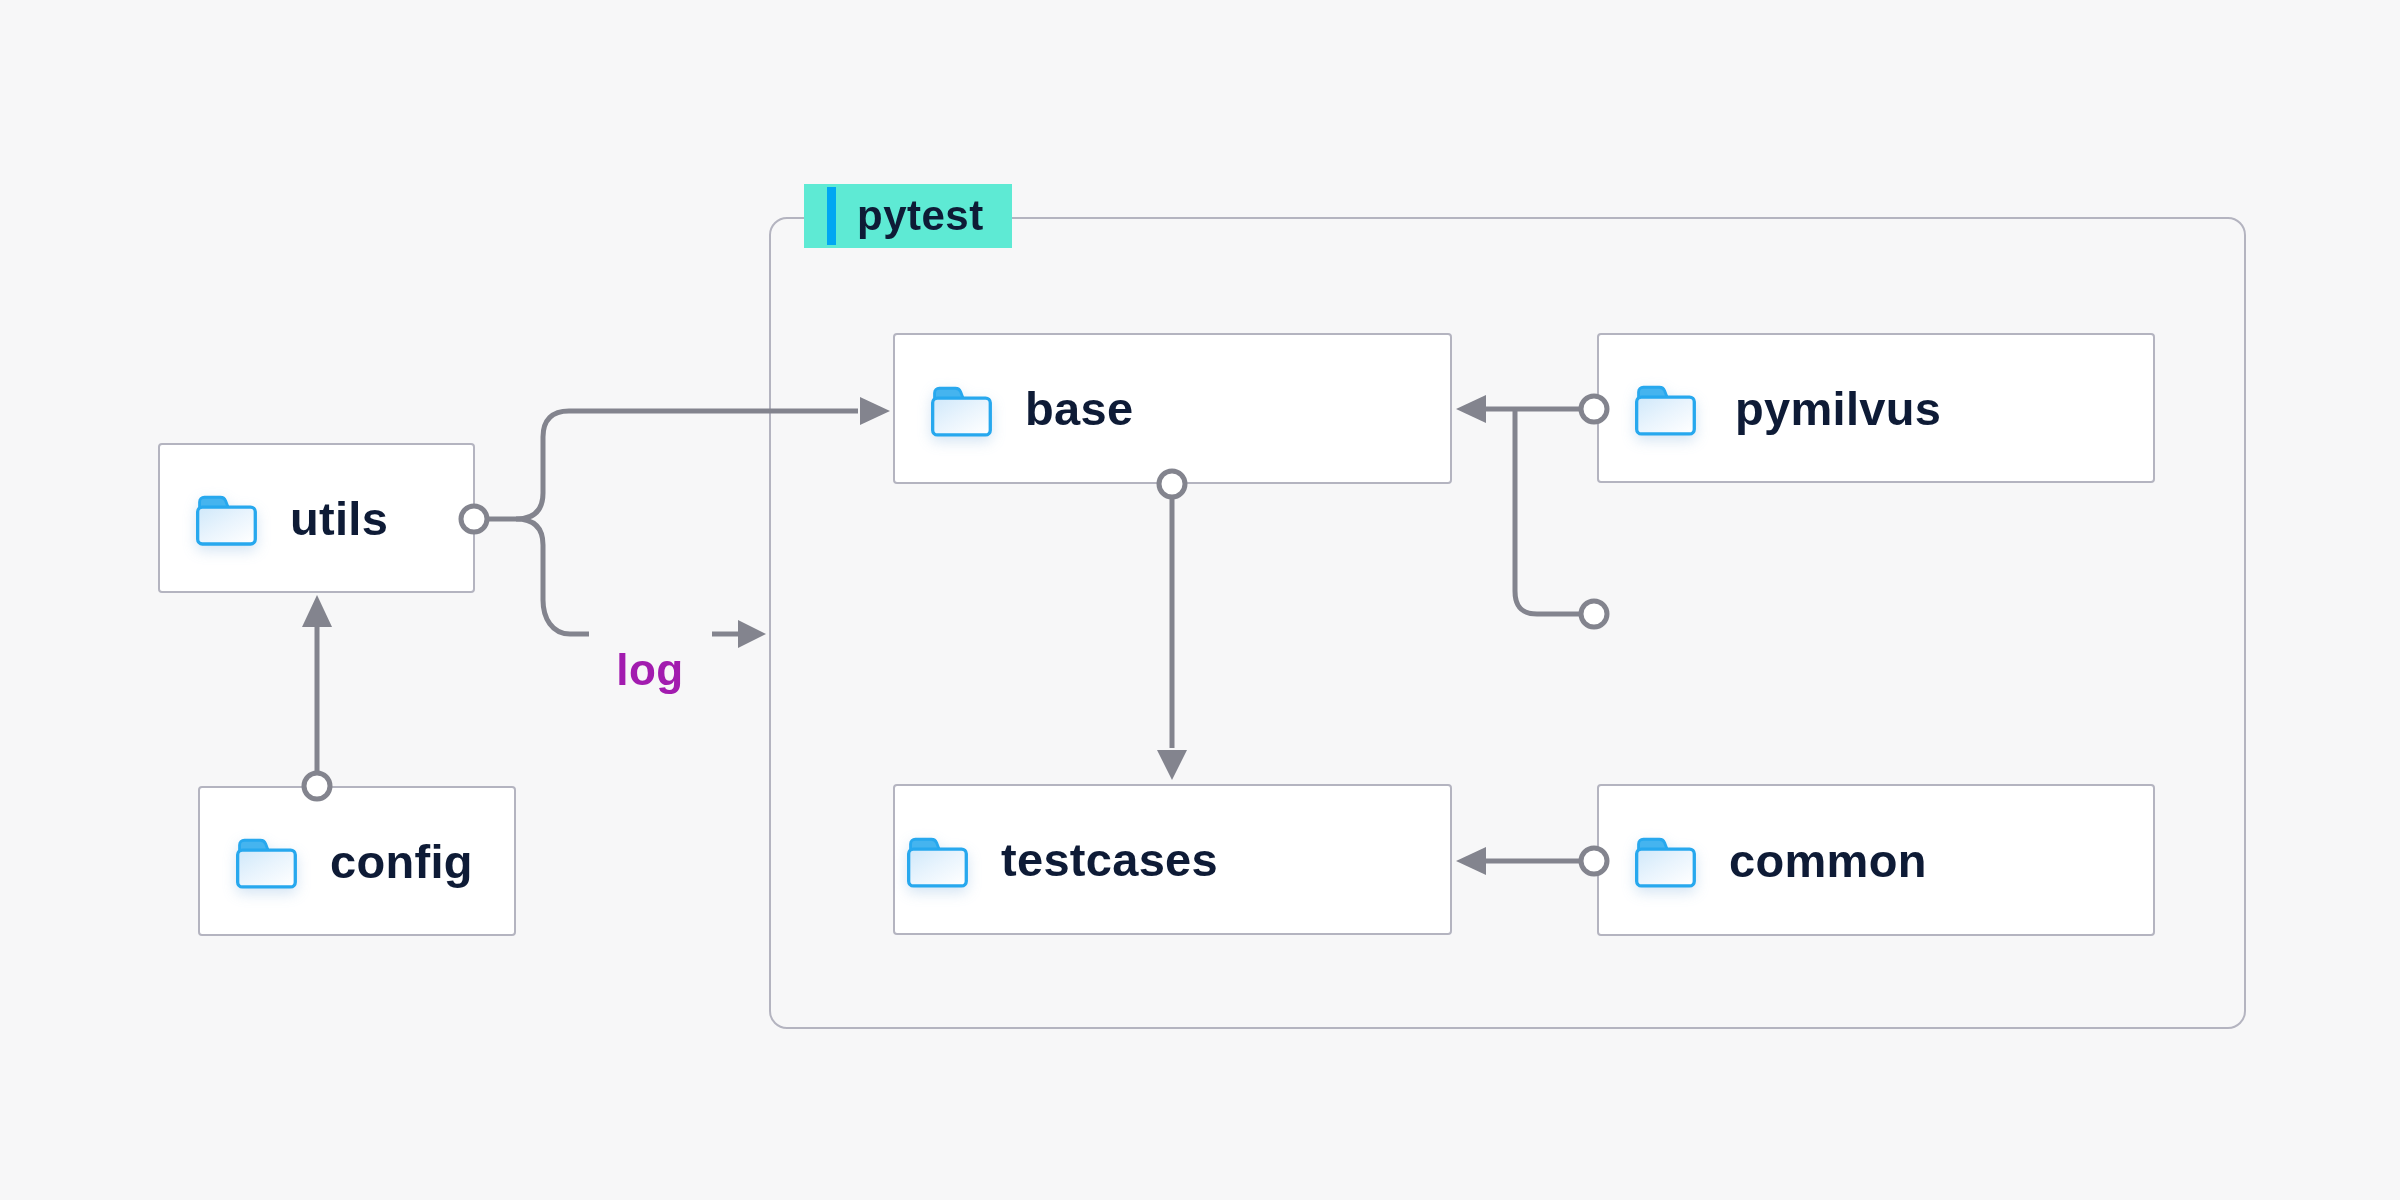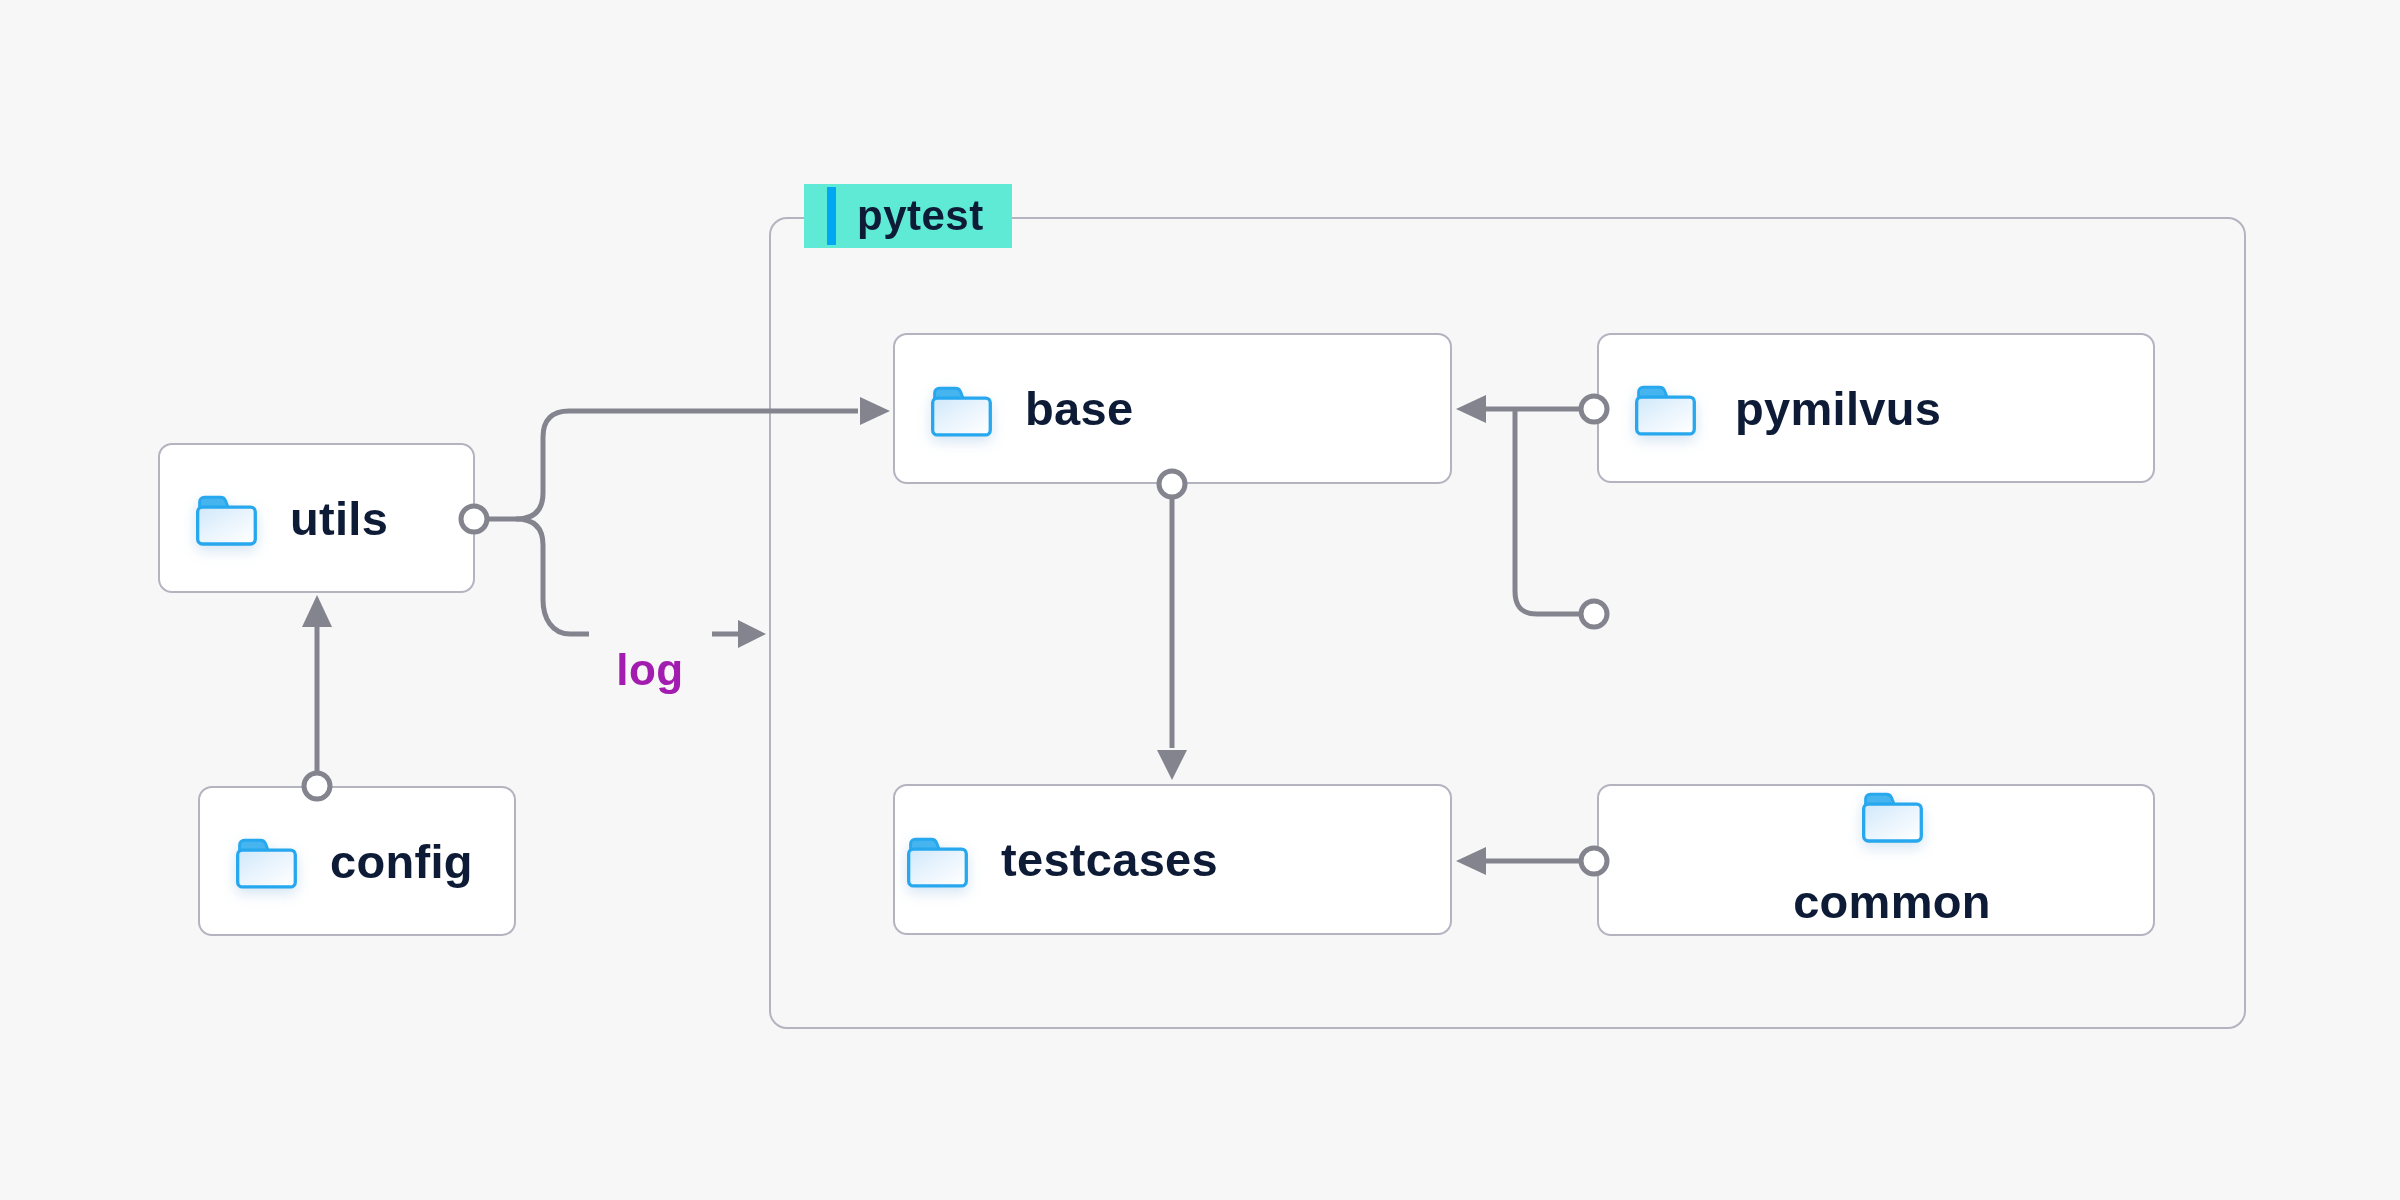--- a/index.html
+++ b/index.html
@@ -38,42 +38,42 @@
   .group-label-text{
     font-size:42px;font-weight:600;
     color:#0e1b36;letter-spacing:.5px;
   }
 
   
   .node{
     position:absolute;
     background:#ffffff;
     border:2px solid #b4b4c0;
-    border-radius:14px;
+    border-radius:4px;
     box-sizing:border-box;
     display:flex;align-items:center;
     padding-left:32px;gap:30px;
     z-index:2;
   }
   .node-label{
     font-size:47px;font-weight:700;
     color:#0e1b36;letter-spacing:.3px;
   }
   .folder-svg{
     width:68px;height:58px;flex:0 0 auto;
     filter:drop-shadow(0 5px 7px rgba(60,130,200,.22));
   }
 
   #n-utils    {left:158px;top:443px;width:317px;height:150px;}
   #n-config   {left:158px;top:786px;width:318px;height:150px;margin-left:40px;}
   #n-base     {left:893px;top:333px;width:559px;height:151px;}
   #n-pymilvus {left:1597px;top:333px;width:558px;height:150px;gap:36px;}
   #n-check    {left:1597px;top:539px;width:558px;height:150px;}
   #n-testcases{left:893px;top:784px;width:559px;height:151px;padding-left:8px;}
-  #n-common   {left:1597px;top:784px;width:558px;height:152px;flex-direction:column;}
+  #n-common   {left:1597px;top:784px;width:558px;height:152px;}
 
   
   .edges{
     position:absolute;inset:0;width:2400px;height:1200px;
     z-index:4;pointer-events:none;
   }
   .edge-line{stroke:#83848e;stroke-width:5;fill:none;}
   .edge-head{fill:#83848e;stroke:none;}
   .edge-dot{fill:#ffffff;stroke:#83848e;stroke-width:5;}
 

